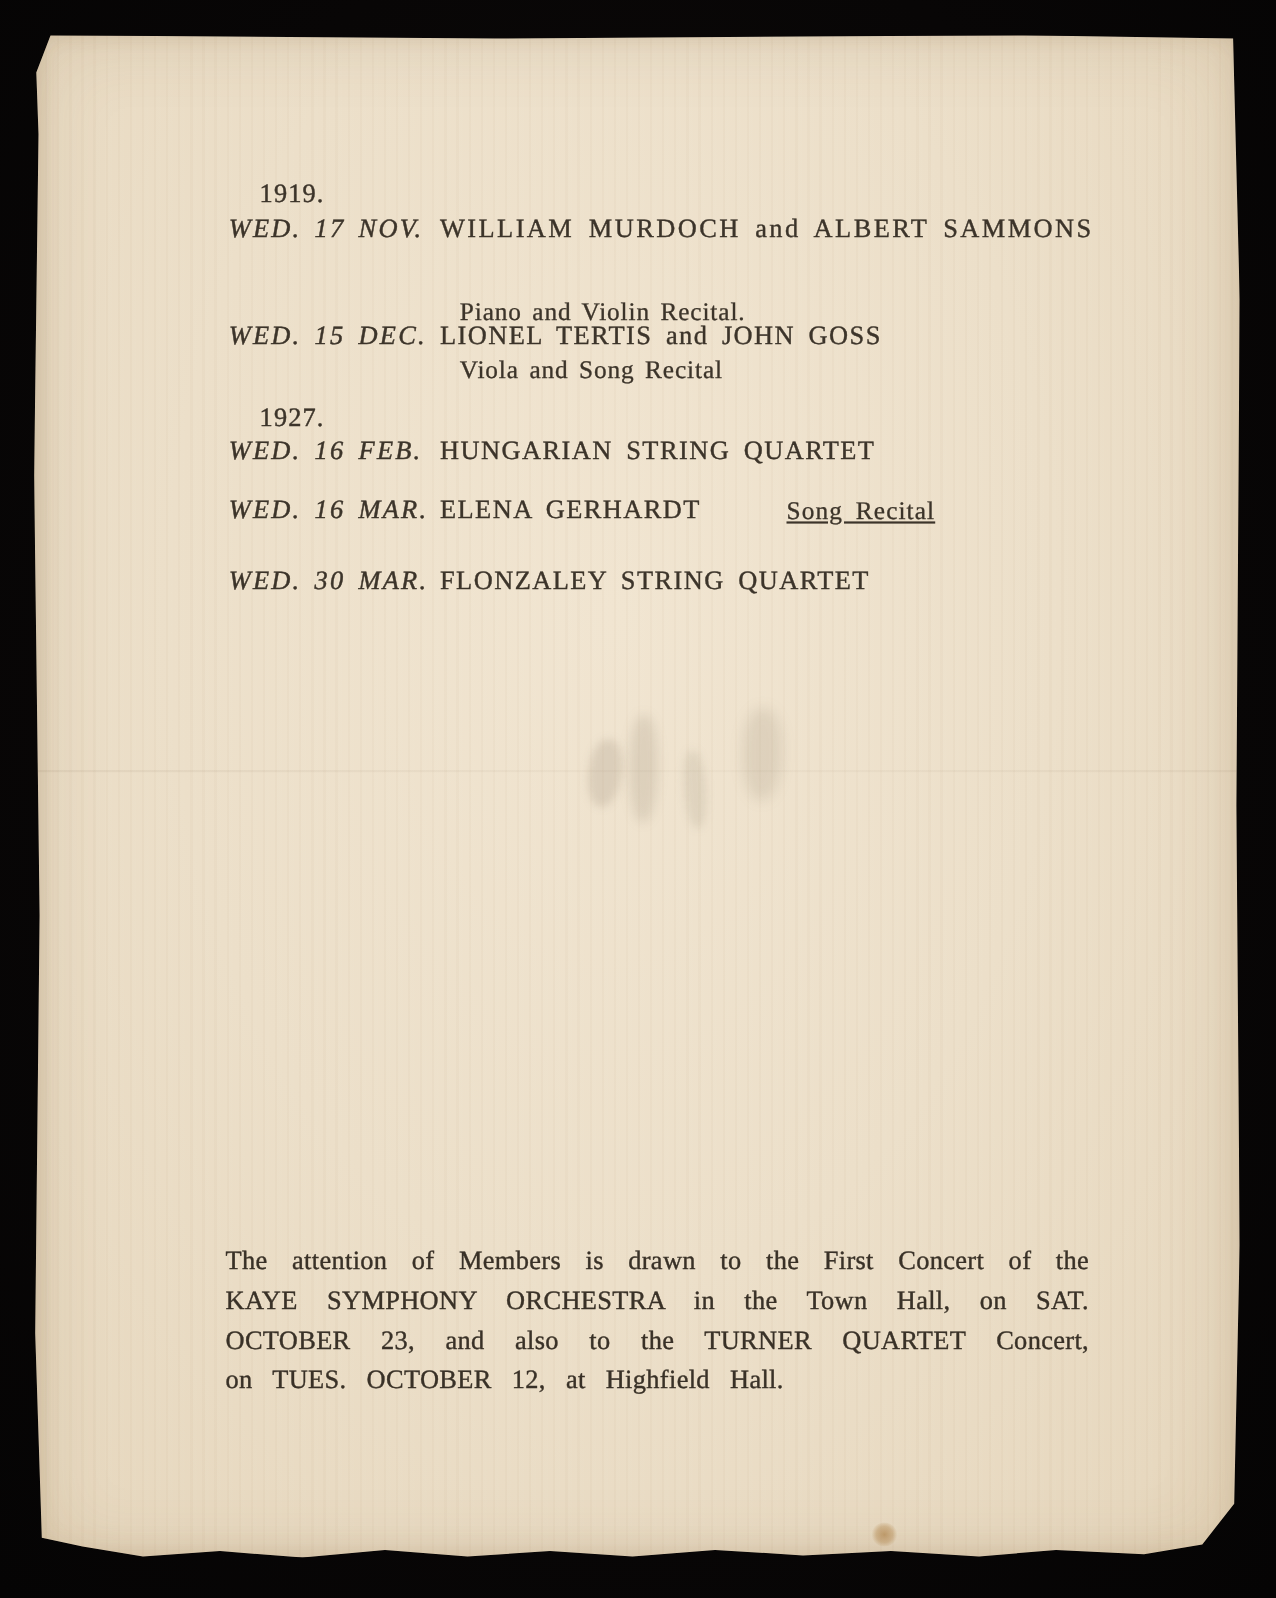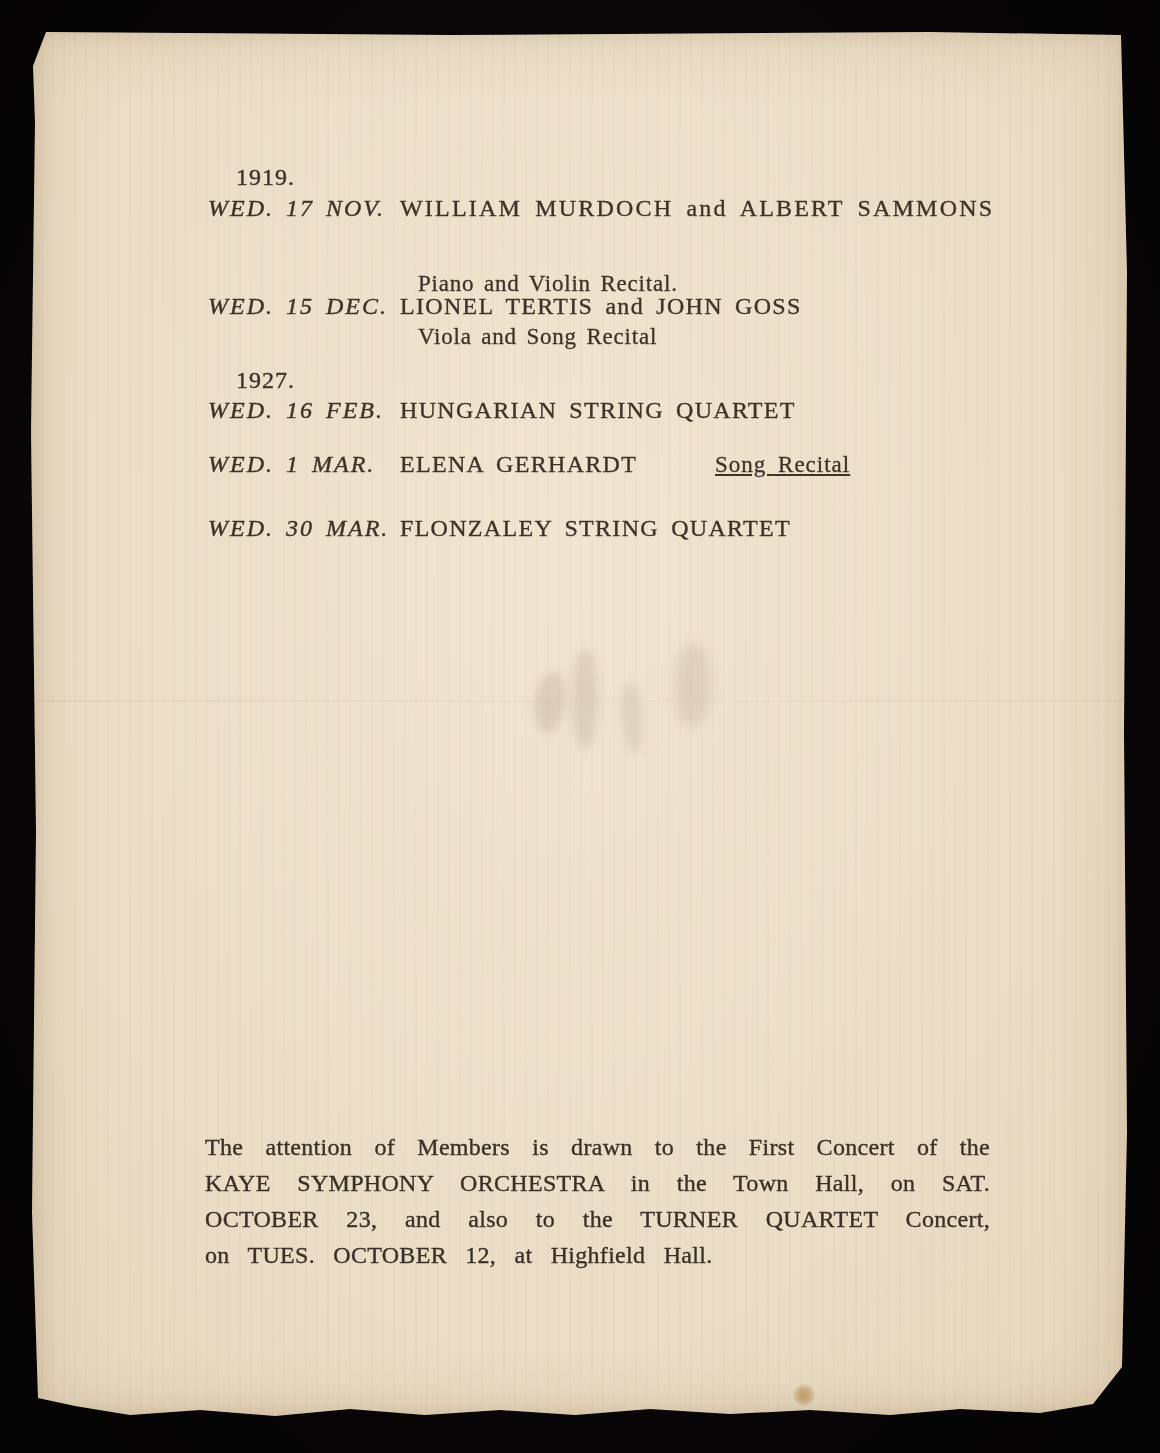--- a/index.html
+++ b/index.html
@@ -131,21 +131,21 @@
   </div>
   <div class="event-subtitle sub-2">Viola and Song Recital</div>
 
   <div class="year-label y1927">1927.</div>
 
   <div class="event-row row-3">
     <span class="event-date caps">WED. 16 FEB.</span><span class="event-artists caps">HUNGARIAN STRING QUARTET</span>
   </div>
 
   <div class="event-row row-4">
-    <span class="event-date caps">WED. 1 MAR.</span><span class="event-artists caps">ELENA GERHARDT</span>
+    <span class="event-date caps">WED. 16 MAR.</span><span class="event-artists caps">ELENA GERHARDT</span>
     <span class="event-note">Song Recital</span>
   </div>
 
   <div class="event-row row-5">
     <span class="event-date caps">WED. 30 MAR.</span><span class="event-artists caps">FLONZALEY STRING QUARTET</span>
   </div>
 
   <div class="crease"></div>
   <div class="smudge smudge-1"></div>
   <div class="smudge smudge-2"></div>

